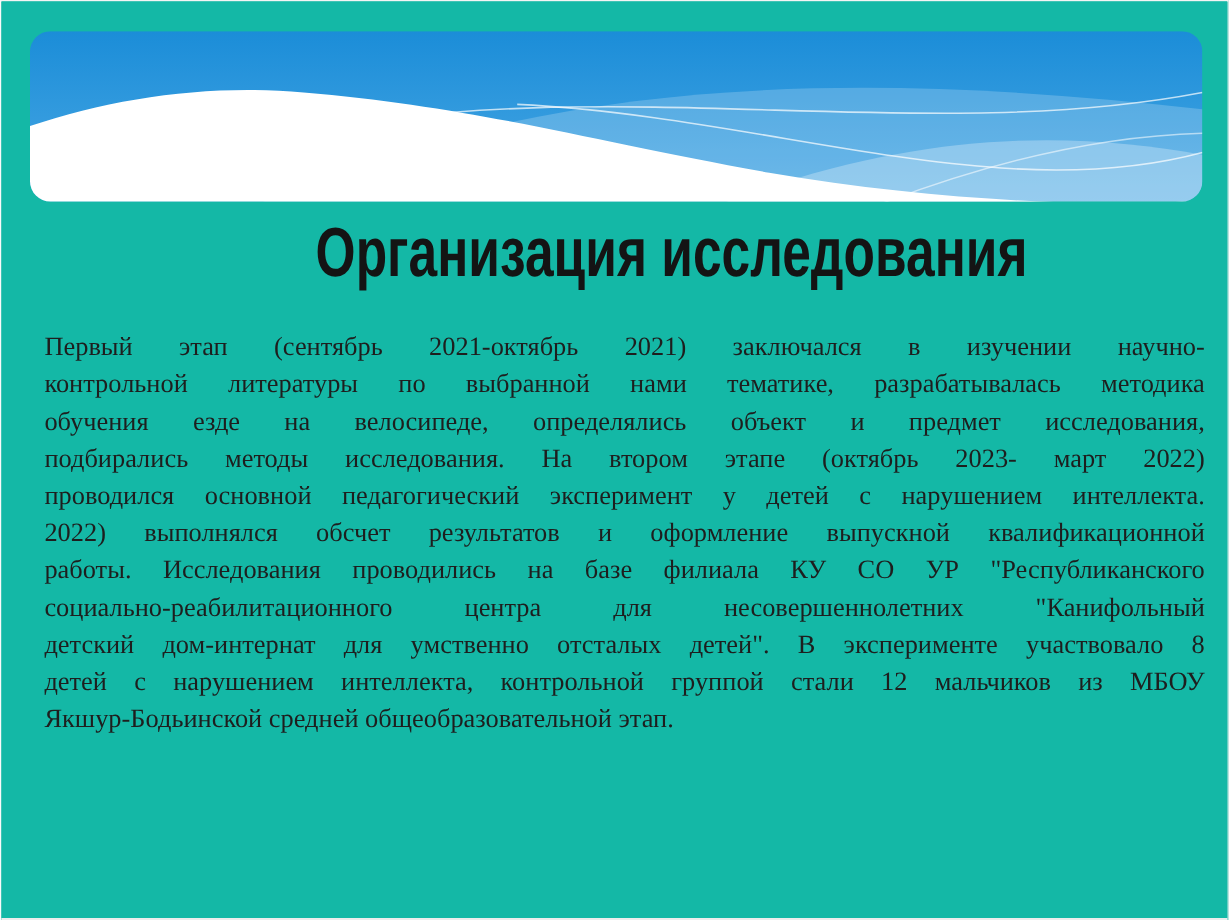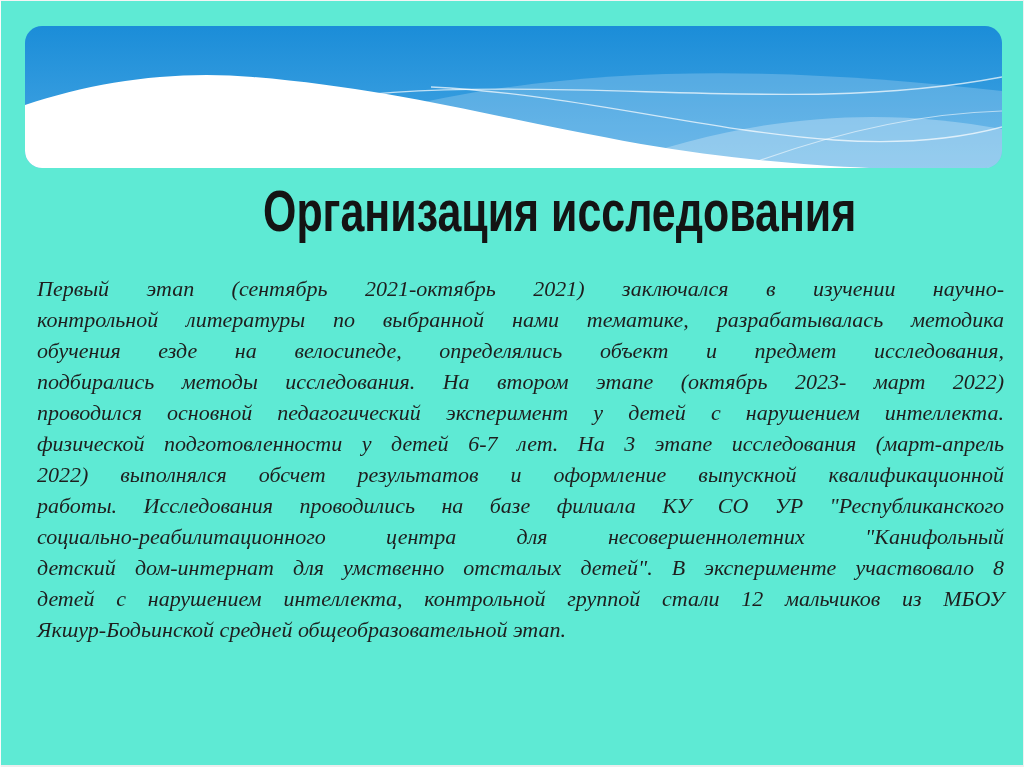--- a/index.html
+++ b/index.html
@@ -4,21 +4,21 @@
 <style>
   html, body {
     margin: 0;
     padding: 0;
     background: #ffffff;
   }
   .slide {
     position: relative;
     width: 1024px;
     height: 767px;
-    background: #5eead4;
+    background: #14b8a6;
     overflow: hidden;
     box-sizing: border-box;
     border-top: 1px solid #f4f4f4;
     border-left: 1px solid #fafafa;
     border-right: 1px solid #f0f0f0;
     font-family: "Liberation Serif", serif;
   }
   .header-svg {
     position: absolute;
     top: 0;
@@ -44,21 +44,20 @@
     top: 272px;
     left: 36px;
     right: 19px;
     font-size: 22px;
     line-height: 31px;
     color: #1e1e1e;
   }
   .body-line {
     text-align: justify;
     text-align-last: justify;
-    font-style: italic;
   }
   .body-line.last-line {
     text-align-last: left;
   }
   .bottom-edge {
     position: absolute;
     bottom: 0;
     left: 0;
     width: 100%;
     height: 2px;
@@ -92,21 +91,20 @@
   </svg>
 
   <div class="slide-title">Организация исследования</div>
 
   <div class="body-text">
     <div class="body-line">Первый этап (сентябрь 2021-октябрь 2021) заключался в изучении научно-</div>
     <div class="body-line">контрольной литературы по выбранной нами тематике, разрабатывалась методика</div>
     <div class="body-line">обучения езде на велосипеде, определялись объект и предмет исследования,</div>
     <div class="body-line">подбирались методы исследования. На втором этапе (октябрь 2023- март 2022)</div>
     <div class="body-line">проводился основной педагогический эксперимент у детей с нарушением интеллекта.</div>
-    <div class="body-line">физической подготовленности у детей 6-7 лет. На 3 этапе исследования (март-апрель</div>
     <div class="body-line">2022) выполнялся обсчет результатов и оформление выпускной квалификационной</div>
     <div class="body-line">работы. Исследования проводились на базе филиала КУ СО УР "Республиканского</div>
     <div class="body-line">социально-реабилитационного центра для несовершеннолетних "Канифольный</div>
     <div class="body-line">детский дом-интернат для умственно отсталых детей". В эксперименте участвовало 8</div>
     <div class="body-line">детей с нарушением интеллекта, контрольной группой стали 12 мальчиков из МБОУ</div>
     <div class="body-line last-line">Якшур-Бодьинской средней общеобразовательной этап.</div>
   </div>
 
   <div class="bottom-edge"></div>
 </div>

